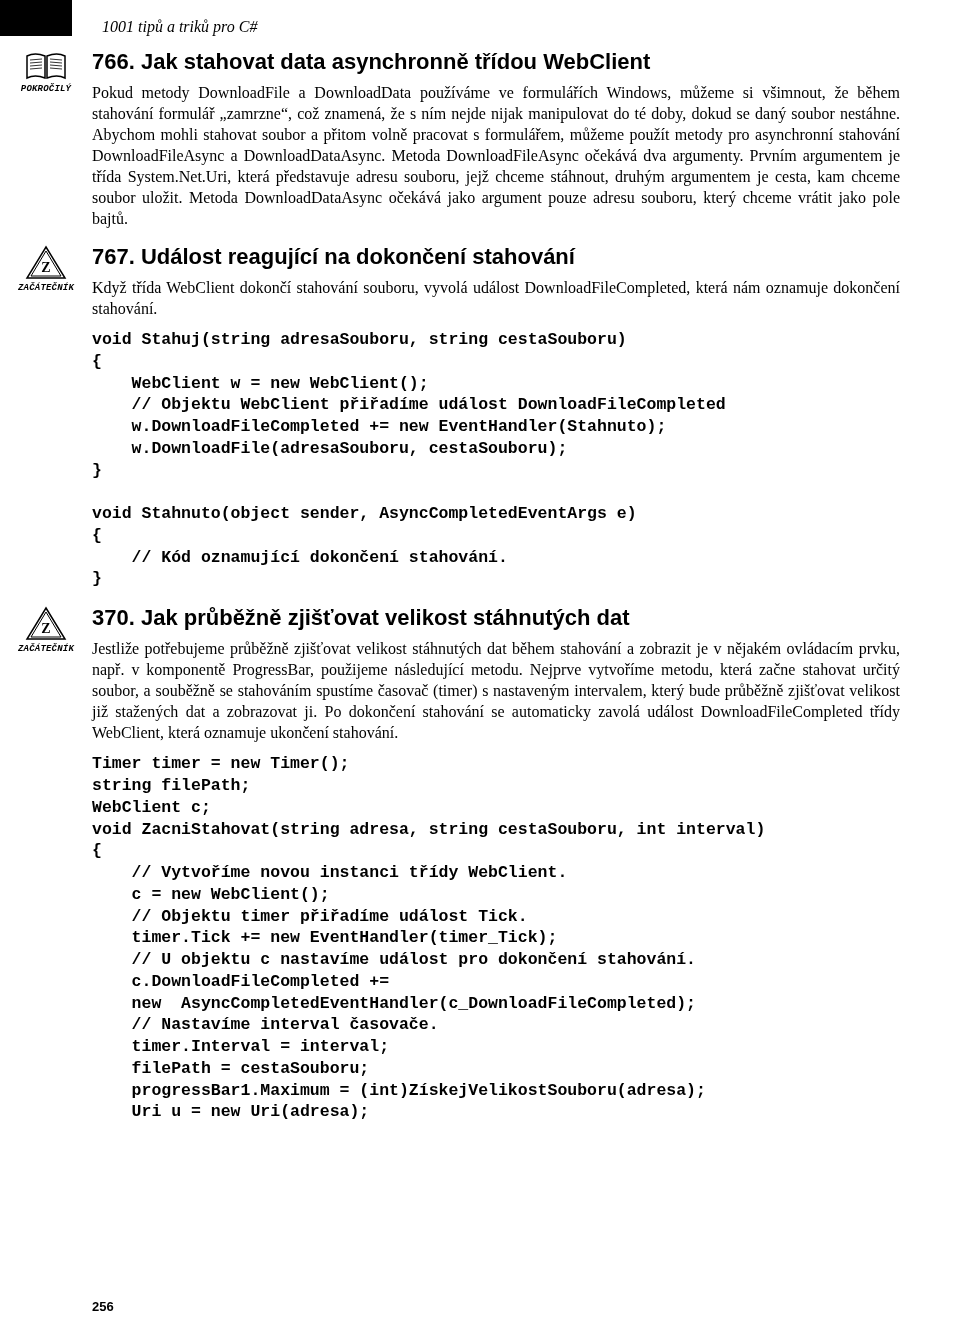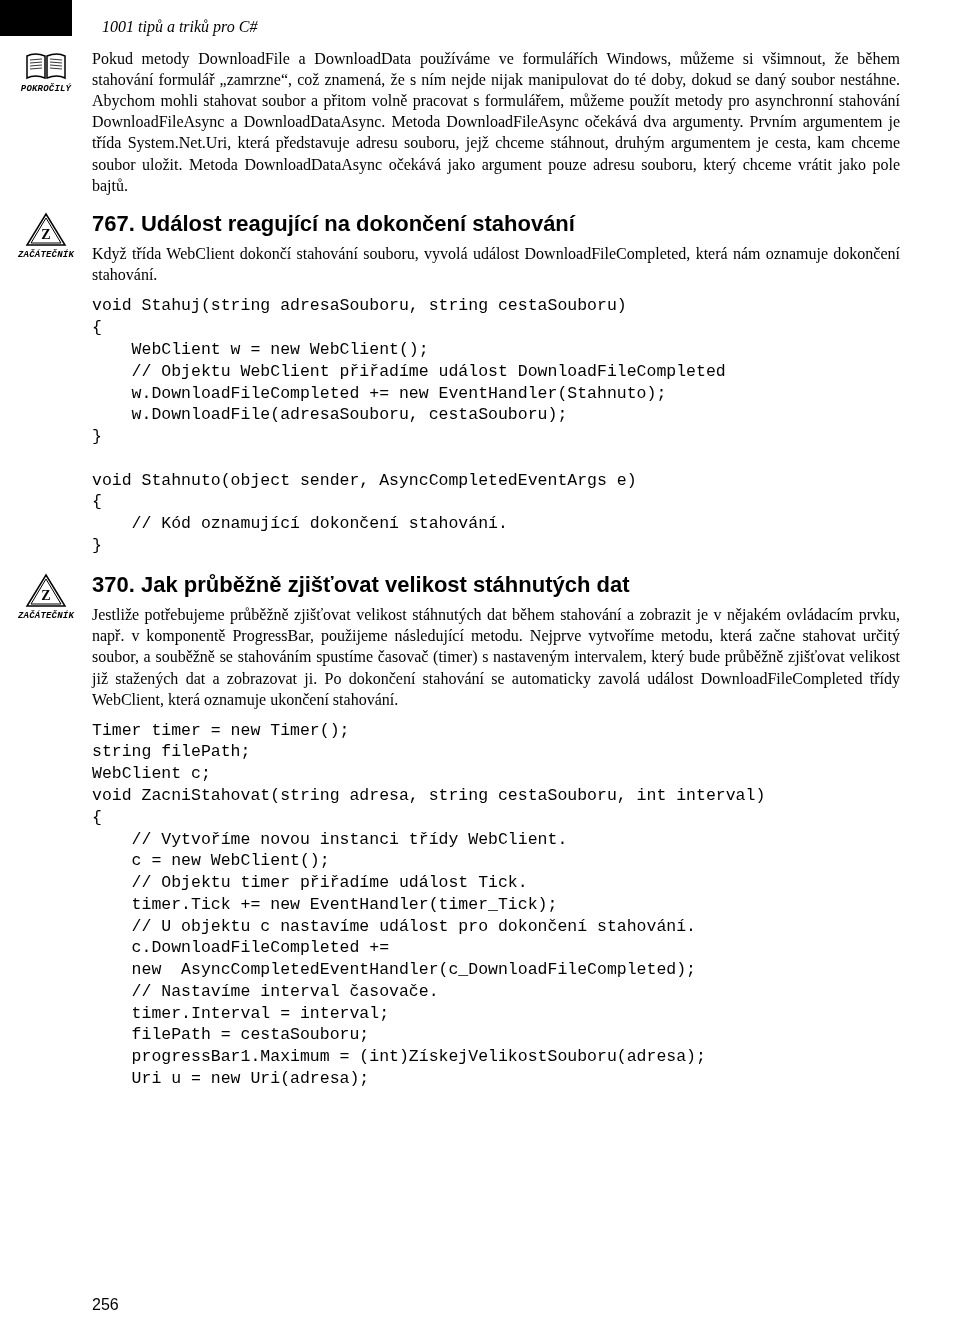--- a/index.html
+++ b/index.html
@@ -64,28 +64,29 @@
     line-height: 1.32;
     margin: 0 12px 10px 0;
     text-align: justify;
   }
   pre.code {
     font-family: 'Courier New', Courier, monospace;
     font-size: 16.5px;
     line-height: 1.32;
     white-space: pre;
     margin: 4px 0 14px 0;
+    font-weight: bold;
   }
   .page-num {
     position: absolute;
     left: 92px;
     bottom: 14px;
     font-family: Arial, sans-serif;
-    font-size: 16px;
-    font-weight: normal;
+    font-size: 13px;
+    font-weight: bold;
   }
 </style>
 </head>
 <body>
 
 <div class="page">
   <div class="black-tab"></div>
   <div class="running-head">1001 tipů a triků pro C#</div>
 
   <div class="section">
@@ -99,20 +100,21 @@
           <line x1="7" y1="16" x2="19" y2="15" stroke="#000" stroke-width="0.8"></line>
           <line x1="7" y1="19" x2="19" y2="18" stroke="#000" stroke-width="0.8"></line>
           <line x1="27" y1="9" x2="39" y2="10" stroke="#000" stroke-width="0.8"></line>
           <line x1="27" y1="12" x2="39" y2="13" stroke="#000" stroke-width="0.8"></line>
           <line x1="27" y1="15" x2="39" y2="16" stroke="#000" stroke-width="0.8"></line>
           <line x1="27" y1="18" x2="39" y2="19" stroke="#000" stroke-width="0.8"></line>
         </svg>
       </span>
       <div class="icon-label">POKROČILÝ</div>
     </div>
+    <h2 class="tip-title">766. Jak stahovat data asynchronně třídou WebClient</h2>
     <p class="body">Pokud metody DownloadFile a DownloadData používáme ve formulářích Windows, můžeme si všimnout, že během stahování formulář „zamrzne“, což znamená, že s ním nejde nijak manipulovat do té doby, dokud se daný soubor nestáhne. Abychom mohli stahovat soubor a přitom  volně pracovat s formulářem, můžeme použít metody pro asynchronní stahování DownloadFileAsync a DownloadDataAsync. Metoda DownloadFileAsync očekává dva argumenty. Prvním argumentem je třída System.Net.Uri, která představuje adresu souboru, jejž chceme stáhnout, druhým argumentem je cesta, kam chceme soubor uložit. Metoda DownloadDataAsync očekává jako argument pouze adresu souboru, který chceme vrátit jako pole bajtů.</p>
   </div>
 
   <div class="section">
     <div class="icon-col">
       <span class="icon-z">
         <svg width="44" height="36" viewBox="0 0 44 36">
           <path d="M22 2 L41 33 L3 33 Z" fill="#fff" stroke="#000" stroke-width="1.5"></path>
           <path d="M22 6 L37 31 L7 31 Z" fill="none" stroke="#000" stroke-width="1"></path>
           <text x="22" y="27" font-family="Georgia" font-weight="bold" font-size="14" text-anchor="middle">Z</text>

